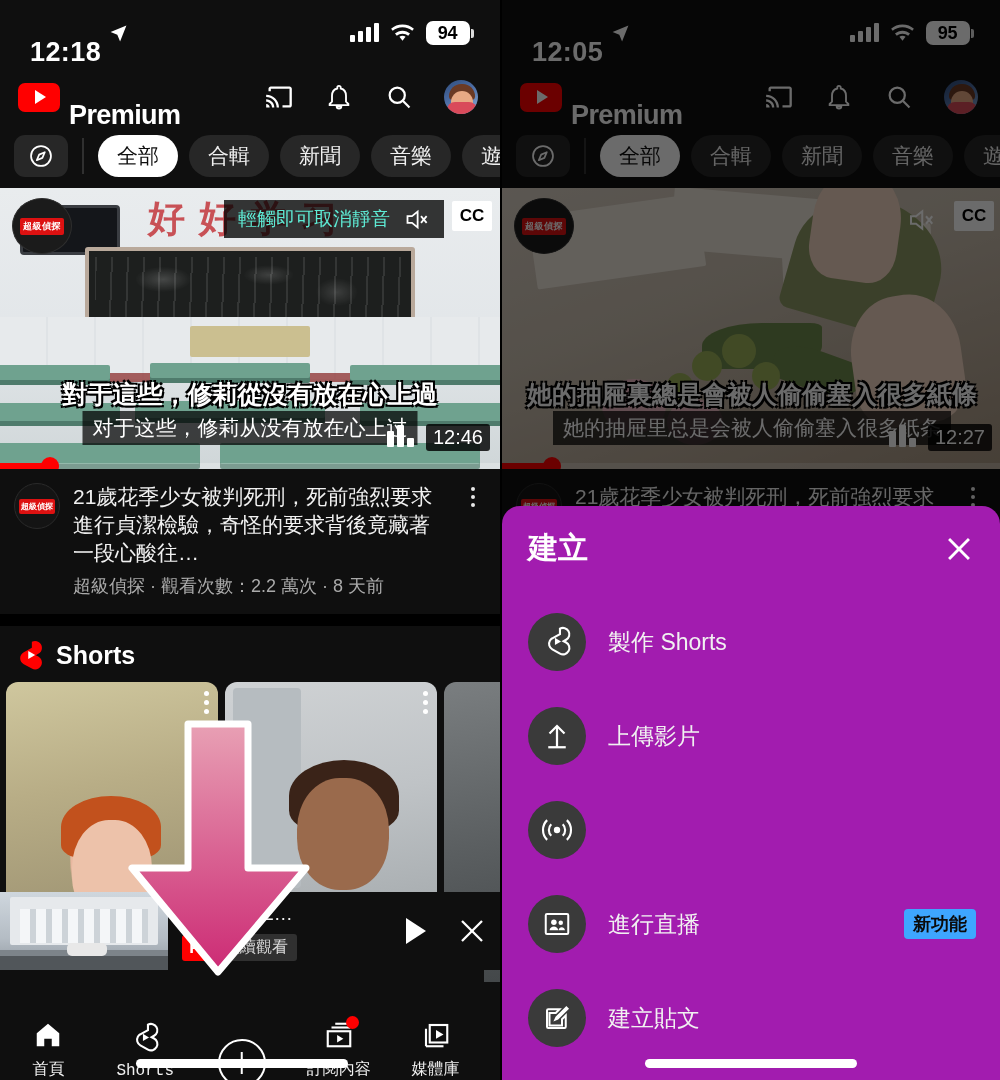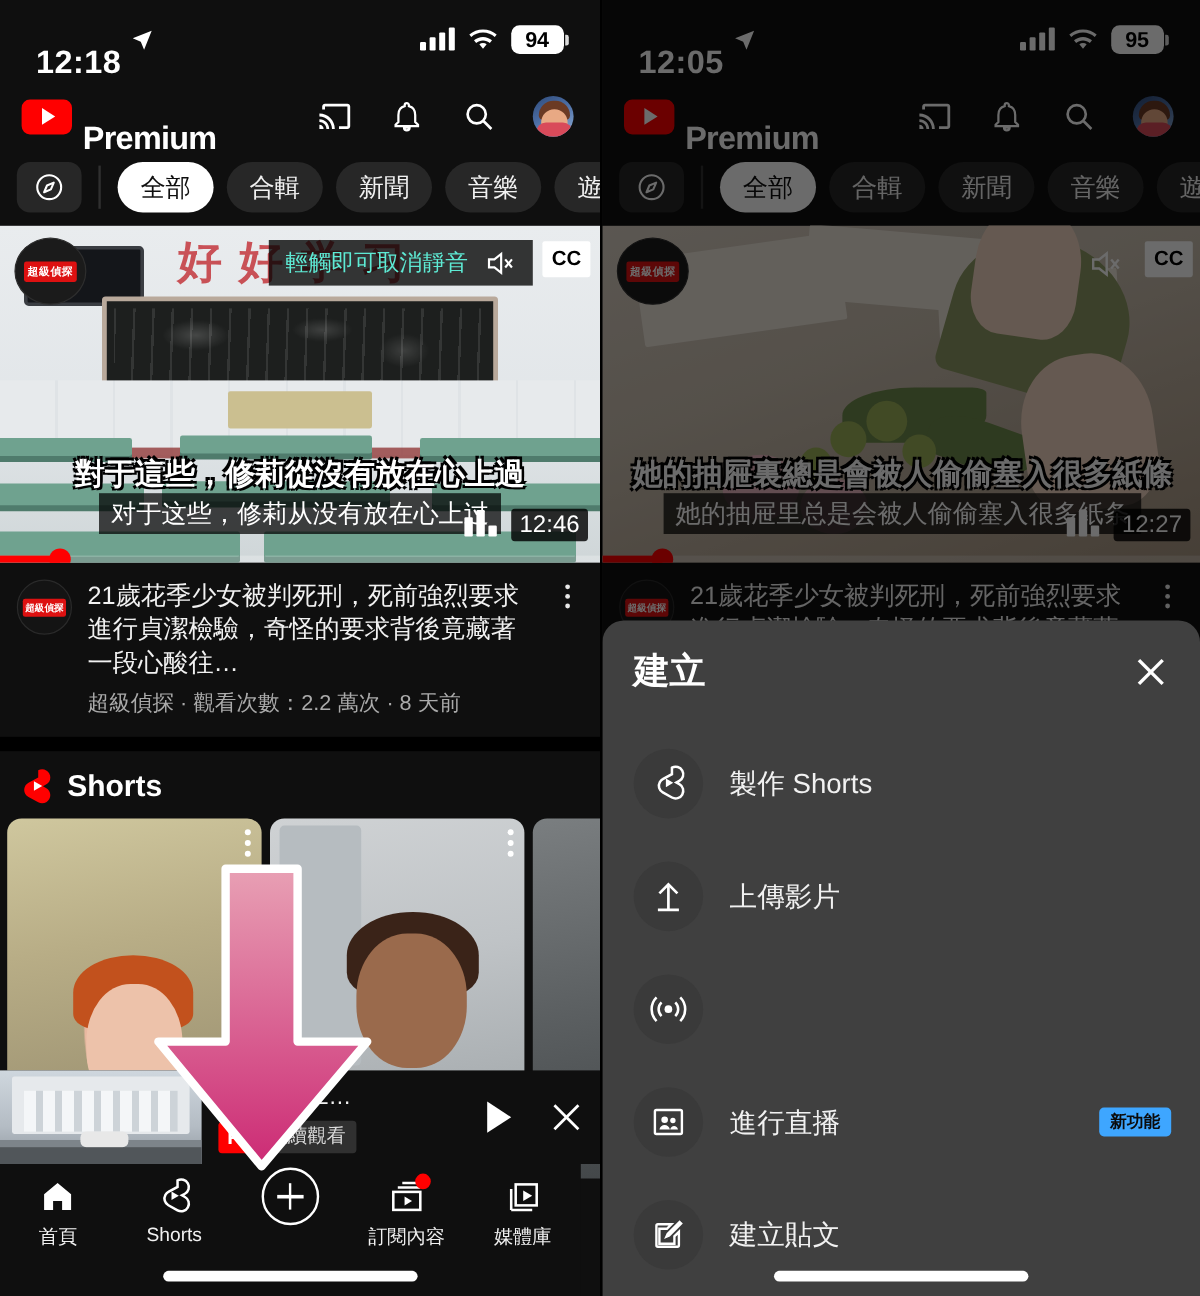--- a/index.html
+++ b/index.html
@@ -170,47 +170,47 @@
   .mini .mtitle { color:#f1f1f1; font-size:19px; white-space:nowrap; overflow:hidden; }
   .mini .mrow { display:flex; align-items:center; gap:7px; margin-top:7px; }
   .mini .pbadge { background:#ff0000; color:#fff; font-size:17px; font-weight:700; width:26px; height:26px;
                   display:flex; align-items:center; justify-content:center; border-radius:3px; }
   .mini .pill { background:#303030; color:#d9d9d9; font-size:16px; padding:3px 9px; border-radius:3px; white-space:nowrap;}
   .mini .mbtn { width:56px; display:flex; align-items:center; justify-content:center; flex:none; }
   .playtri { width:0; height:0; border-left:20px solid #fff; border-top:13px solid transparent; border-bottom:13px solid transparent; }
 
   
   .bottomnav { position:absolute; left:0; right:16px; bottom:0; height:110px; background:#0f0f0f;
-               display:flex; align-items:flex-start; padding-top:10px; }
+               display:flex; align-items:flex-end; padding-top:10px;font-family:Liberation Mono, monospace; }
   .nav-item { flex:1; display:flex; flex-direction:column; align-items:center; gap:7px; position:relative; }
   .nav-label { color:#f1f1f1; font-size:16px; }
   .nav-icon { height:34px; display:flex; align-items:center; justify-content:center; position:relative; }
   .reddot { position:absolute; right:-5px; top:-2px; width:13px; height:13px; border-radius:50%; background:#ff0000; }
   .plus-circle { width:48px; height:48px; border-radius:50%; border:2.5px solid #fff; position:relative; }
   .plus-circle::before,.plus-circle::after{ content:""; position:absolute; background:#fff; }
   .plus-circle::before{ left:50%; top:11px; bottom:11px; width:2.5px; transform:translateX(-50%); }
   .plus-circle::after{ top:50%; left:11px; right:11px; height:2.5px; transform:translateY(-50%); }
   .home-ind { position:absolute; left:50%; transform:translateX(-50%); bottom:12px;
               width:212px; height:9px; border-radius:5px; background:#fff; }
 
   
   .dim { position:absolute; inset:0; background:rgba(0,0,0,.58); z-index:20; }
 
   
-  .sheet { position:absolute; left:0; right:0; bottom:0; top:506px; background:#404040;
-           border-radius:18px 18px 0 0; z-index:30;margin-top:11px; }
+  .sheet { position:absolute; left:0; right:0; bottom:0; top:506px; background:#a21caf;
+           border-radius:18px 18px 0 0; z-index:30; }
   .sheet-head { display:flex; align-items:center; justify-content:space-between; padding:22px 24px 10px 26px; }
   .sheet-title { color:#fff; font-size:30px; font-weight:600; }
   .sheet-close { width:34px; height:34px; }
   .sheet-list { padding: 16px 0 0 0; }
   .sheet-item { display:flex; align-items:center; gap:22px; padding: 18px 24px 18px 26px; position:relative; }
   .sheet-ic { width:58px; height:58px; border-radius:50%; background:#3a3a3a; flex:none;
               display:flex; align-items:center; justify-content:center; }
   .sheet-label { color:#f1f1f1; font-size:23px; flex:1; }
-  .newbadge { font-size:14px; font-weight:700; color:#0b0b0b; padding:3px 9px; border-radius:4px; }
+  .newbadge { font-size:18px; font-weight:700; color:#0b0b0b; padding:3px 9px; border-radius:4px; }
 
   
   .arrow { position:absolute; z-index:60; pointer-events:none; }
   .arrow-l { left:120px; top:718px; width:200px; height:262px; }
 </style>
 </head>
 <body>
 
 <div class="screen">
 

